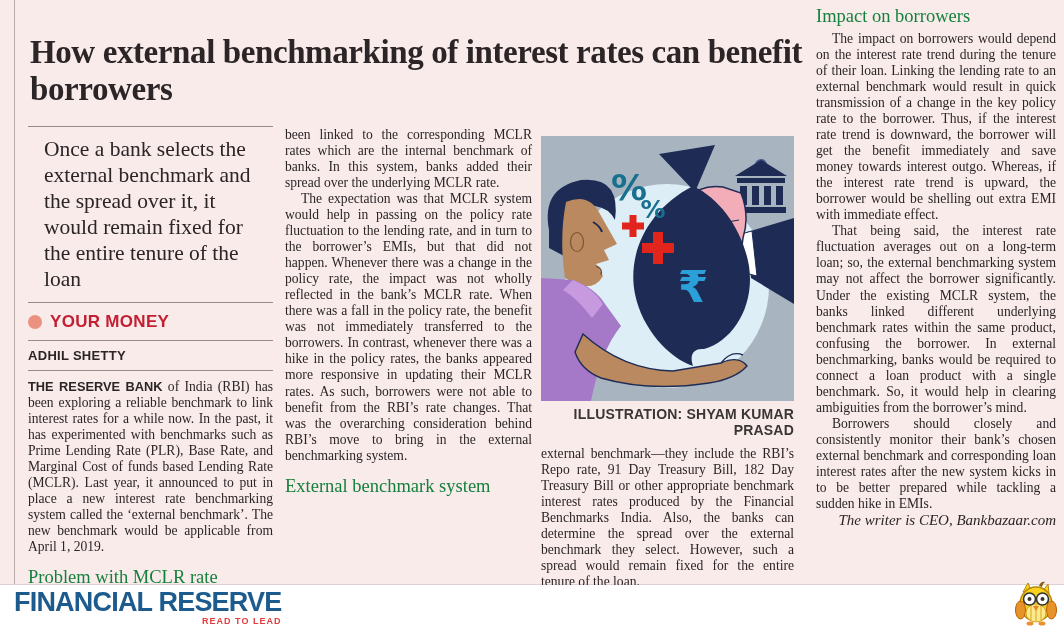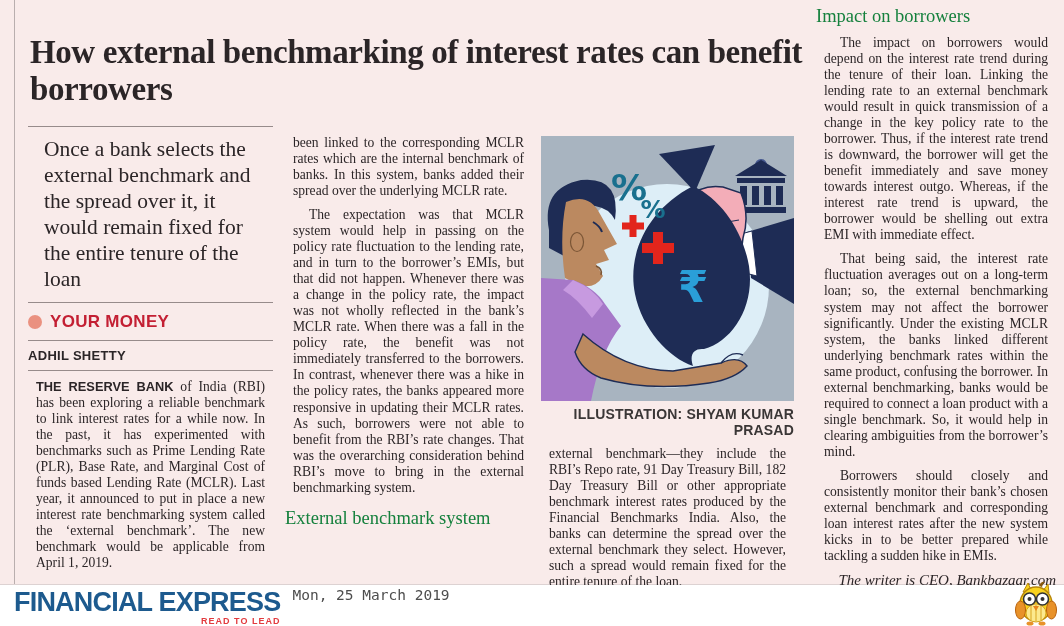--- a/index.html
+++ b/index.html
@@ -12,21 +12,21 @@
   .col1{left:28px;top:126px;width:245px;}
   .col2{left:285px;top:127px;width:247px;}
   .col3{left:541px;top:136px;width:253px;}
   .col4{left:816px;top:6px;width:240px;}
   .rule{border:0;border-top:1px solid #978b8b;margin:0;}
   .standfirst{font-size:21.5px;line-height:1.21;margin:9px 16px 10px;color:#2b2527;}
   .kicker-row{display:flex;align-items:center;gap:8px;margin:9px 0 8px;}
   .kicker-dot{width:14px;height:14px;border-radius:50%;background:#ea9180;flex:0 0 auto;}
   .kicker{font-family:"Liberation Sans",sans-serif;font-weight:bold;font-size:17px;letter-spacing:0.3px;color:#c31f33;}
   .byline{font-family:"Liberation Sans",sans-serif;font-weight:bold;font-size:13px;letter-spacing:0.3px;margin:7px 0;color:#2b2527;}
-  .bodytext p{font-size:13.6px;line-height:1.18;text-align:justify;margin:8px;}
+  .bodytext p{font-size:13.6px;line-height:1.18;text-align:justify;margin:0;}
   .bodytext p.indent{text-indent:16px;}
   .lead{font-family:"Liberation Sans",sans-serif;font-weight:bold;font-size:12.8px;}
   .sec-head{font-size:18.5px;font-weight:normal;margin:12px 0 4px;color:#15803d;}
   .sec-head.first{margin-top:0;}
   .mt8{margin-top:8px;}
   .illus{display:block;width:253px;height:265px;}
   .caption{font-family:"Liberation Sans",sans-serif;font-weight:bold;font-size:14px;color:#3a3636;text-align:right;margin:5px 0 8px;letter-spacing:0.2px;}
   .signoff{font-style:italic;font-size:15px;text-align:right;}
   .footer{position:absolute;left:0;top:585px;width:1064px;height:41px;background:#ffffff;display:flex;align-items:flex-start;}
   .logo{display:flex;flex-direction:column;align-items:flex-end;margin:4px 0 0 14px;}
@@ -132,25 +132,24 @@
   <div class="col col4 bodytext">
     <h2 class="sec-head first">Impact on borrowers</h2>
     <p class="indent">The impact on borrowers would depend on the interest rate trend during the tenure of their loan. Linking the lending rate to an external benchmark would result in quick transmission of a change in the key policy rate to the borrower. Thus, if the interest rate trend is downward, the borrower will get the benefit immediately and save money towards interest outgo. Whereas, if the interest rate trend is upward, the borrower would be shelling out extra EMI with immediate effect.</p>
     <p class="indent">That being said, the interest rate fluctuation averages out on a long-term loan; so, the external benchmarking system may not affect the borrower significantly. Under the existing MCLR system, the banks linked different underlying benchmark rates within the same product, confusing the borrower. In external benchmarking, banks would be required to connect a loan product with a single benchmark. So, it would help in clearing ambiguities from the borrower’s mind.</p>
     <p class="indent">Borrowers should closely and consistently monitor their bank’s chosen external benchmark and corresponding loan interest rates after the new system kicks in to be better prepared while tackling a sudden hike in EMIs.</p>
     <div class="signoff">The writer is CEO, Bankbazaar.com</div>
   </div>
 
   <div class="footer">
     <div class="logo">
-      <span class="brand">FINANCIAL EXPRESS</span>
+      <span class="brand">FINANCIAL RESERVE</span>
       <span class="tagline">READ TO LEAD</span>
     </div>
     <div class="footer-meta">
-      <div>Mon, 25 March 2019</div>
     </div>
     <svg class="owl" viewBox="0 0 48 46" aria-hidden="true">
       <path d="M27,6 Q29,1 33,2 Q30,4 30,7 Z" fill="#8a5a10"></path>
       <polygon points="11,12 16,3 20,12" fill="#f9d21d" stroke="#b8860b" stroke-width="1"></polygon>
       <polygon points="30,12 36,4 37,13" fill="#f9d21d" stroke="#b8860b" stroke-width="1"></polygon>
       <ellipse cx="24" cy="24" rx="16" ry="17" fill="#f9d21d" stroke="#b8860b" stroke-width="1.5"></ellipse>
       <ellipse cx="8.5" cy="30" rx="5" ry="9" fill="#e8922a" stroke="#b8600b" stroke-width="1"></ellipse>
       <ellipse cx="39.5" cy="30" rx="5" ry="9" fill="#e8922a" stroke="#b8600b" stroke-width="1"></ellipse>
       <ellipse cx="24" cy="33" rx="10" ry="9" fill="#fce98e" stroke="#d8a520" stroke-width="1"></ellipse>
       <path d="M19,26 L19,40 M24,25 L24,41 M29,26 L29,40" stroke="#d8a520" stroke-width="1" fill="none"></path>

